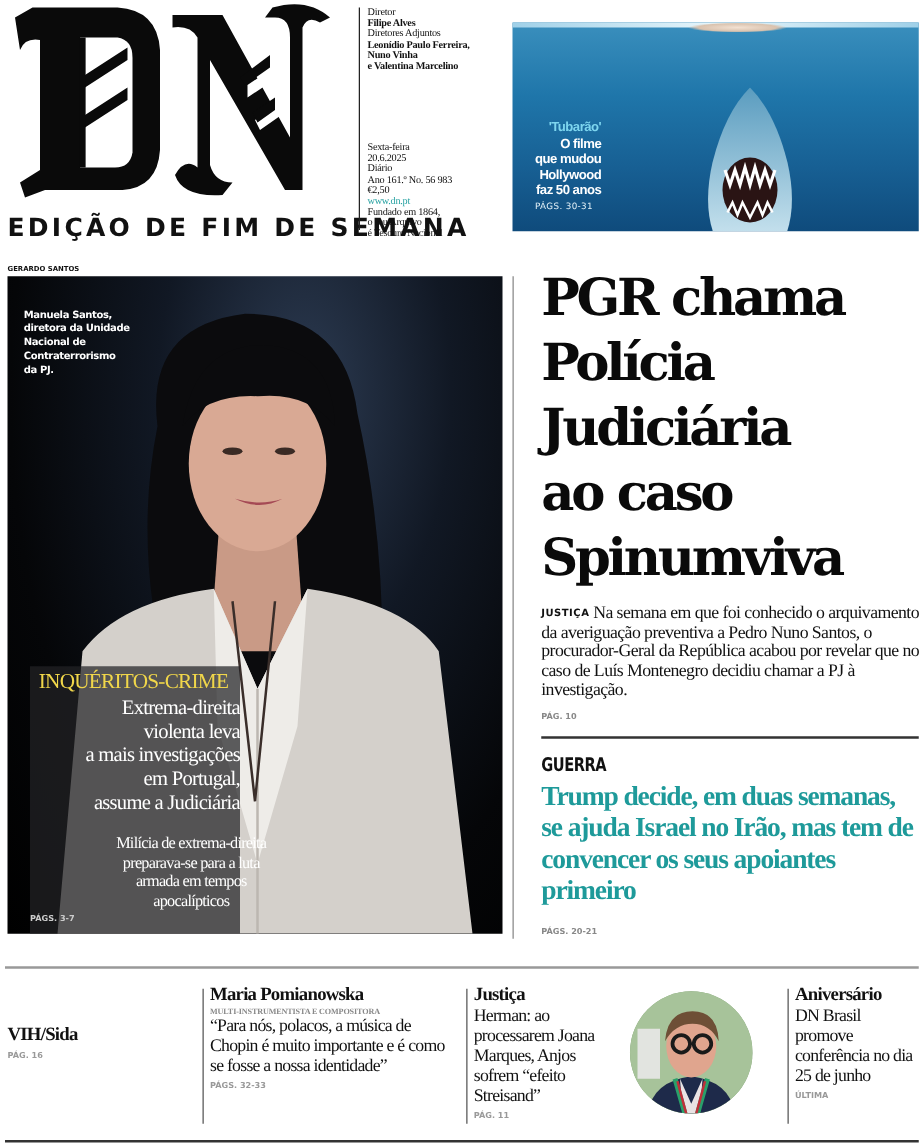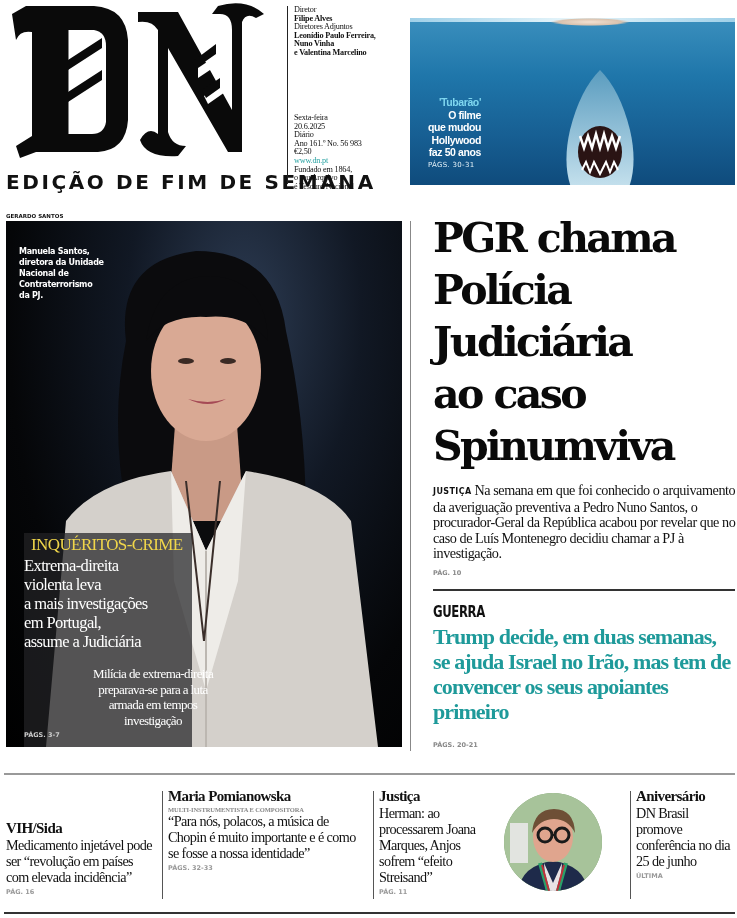--- a/index.html
+++ b/index.html
@@ -80,21 +80,21 @@
     }
     .story-box {
       position: absolute; left: 18px; top: 312px; width: 168px; height: 214px;
       background: rgba(35,35,38,0.72);
     }
     .story-kicker {
       position: absolute; left: 25px; top: 314px; width: 160px; text-align: left;
       font-family: "Liberation Serif", serif; font-size: 17px; color: #f0d64a; letter-spacing: -0.6px;
     }
     .story-head {
-      position: absolute; left: 18px; top: 335px; width: 168px; text-align: left;
+      position: absolute; left: 18px; top: 335px; width: 168px; text-align: right;
       font-family: "Liberation Serif", serif; font-size: 16.5px; line-height: 19px;
       color: #fff; letter-spacing: -0.6px;
     }
     .story-sub {
       position: absolute; left: 18px; top: 445px; width: 168px; text-align: center;
       font-family: "Liberation Serif", serif; font-size: 13px; line-height: 15.5px;
       color: #fff; letter-spacing: -0.6px; margin-left: 45px;
     }
     .story-pages {
       position: absolute; left: 18px; top: 510px; width: 168px; text-align: left;
@@ -272,21 +272,21 @@
     <div>Extrema-direita</div>
     <div>violenta leva</div>
     <div>a mais investigações</div>
     <div>em Portugal,</div>
     <div>assume a Judiciária</div>
   </div>
   <div class="story-sub">
     <div>Milícia de extrema-direita</div>
     <div>preparava-se para a luta</div>
     <div>armada em tempos</div>
-    <div>investigação</div>
+    <div>apocalípticos</div>
   </div>
   <div class="story-pages">PÁGS.  3-7</div>
 </section>
 
 <div class="col-divider"></div>
 
 <article>
   <h1 class="lead-head">
     <div>PGR chama</div>
     <div>Polícia</div>
@@ -302,21 +302,20 @@
 <article>
   <div class="war-kicker">GUERRA</div>
   <h2 class="war-head">Trump decide, em duas semanas, se ajuda Israel no Irão, mas tem de convencer os seus apoiantes primeiro</h2>
   <div class="war-pages">PÁGS. 20-21</div>
 </article>
 
 <div class="strip-rule-top"></div>
 
 <div class="teaser t1">
   <div class="kick">VIH/Sida</div>
-  <div class="txt">Medicamento injetável pode ser “revolução em países com elevada incidência”</div>
   <div class="pg">PÁG. 16</div>
 </div>
 
 <div class="teaser t2">
   <div class="vline"></div>
   <div class="kick">Maria Pomianowska</div>
   <div class="sub">MULTI-INSTRUMENTISTA E COMPOSITORA</div>
   <div class="txt">“Para nós, polacos, a música de Chopin é muito importante e é como se fosse a nossa identidade”</div>
   <div class="pg">PÁGS. 32-33</div>
 </div>

